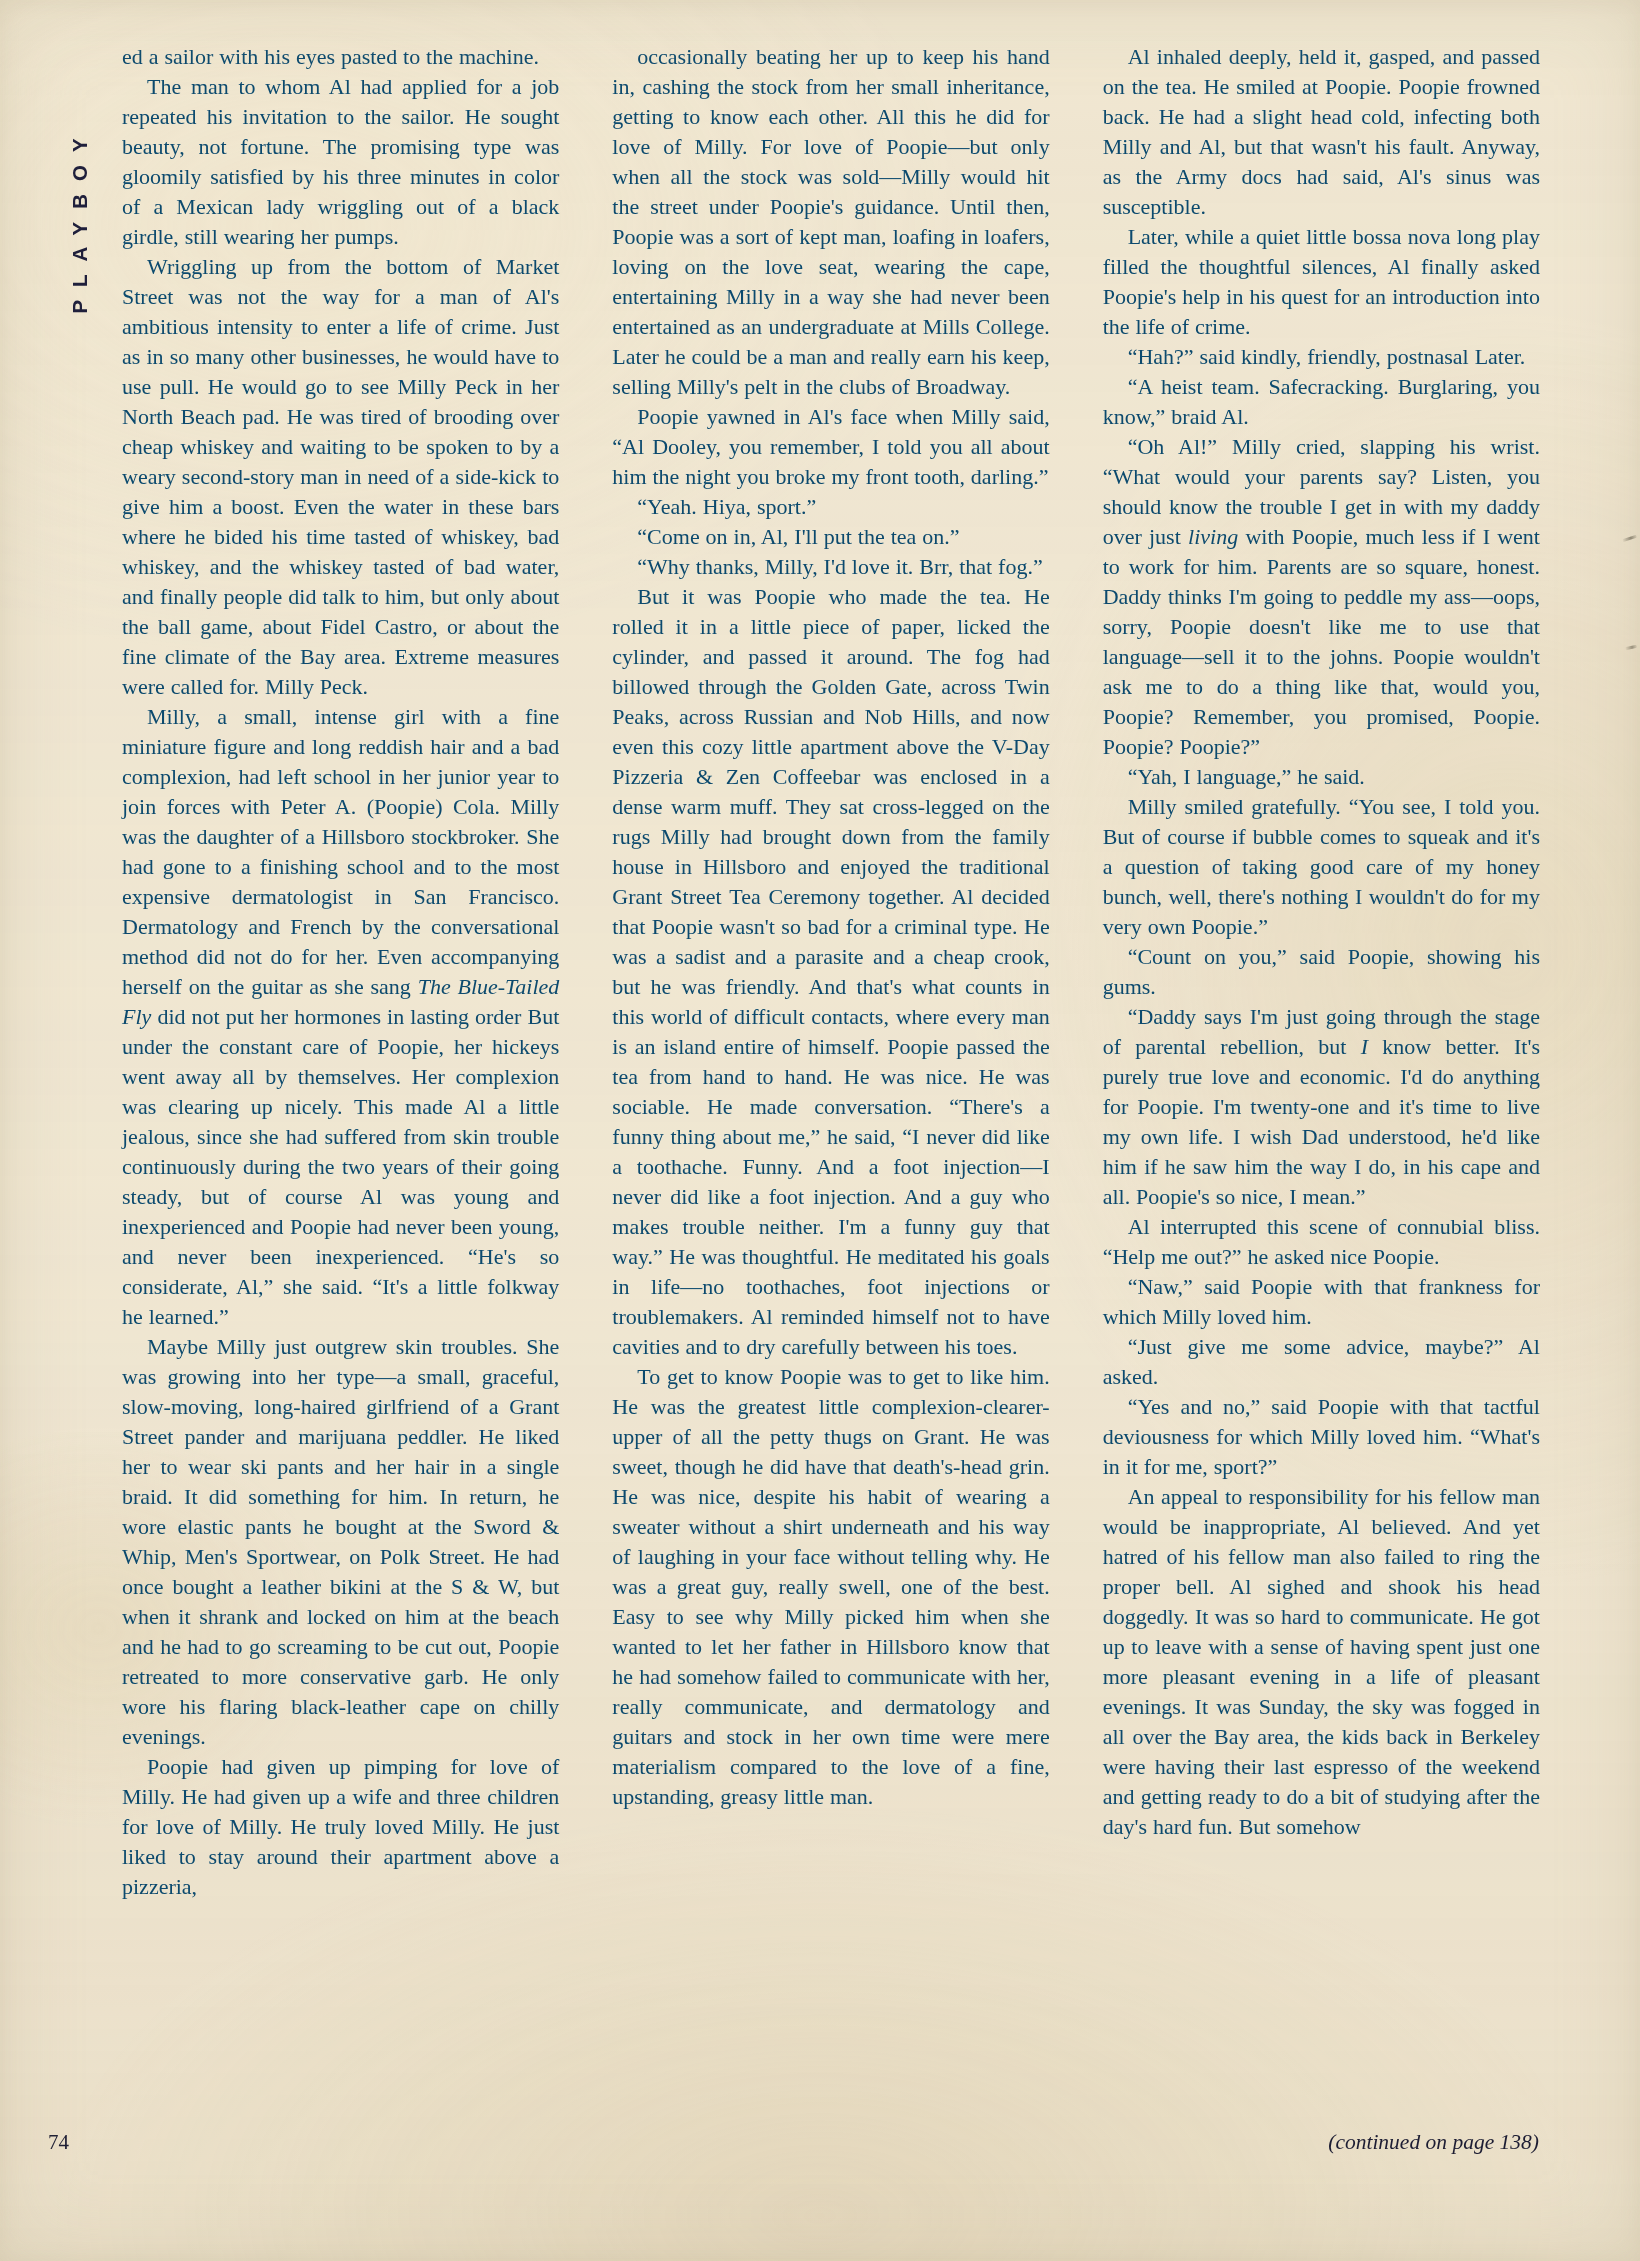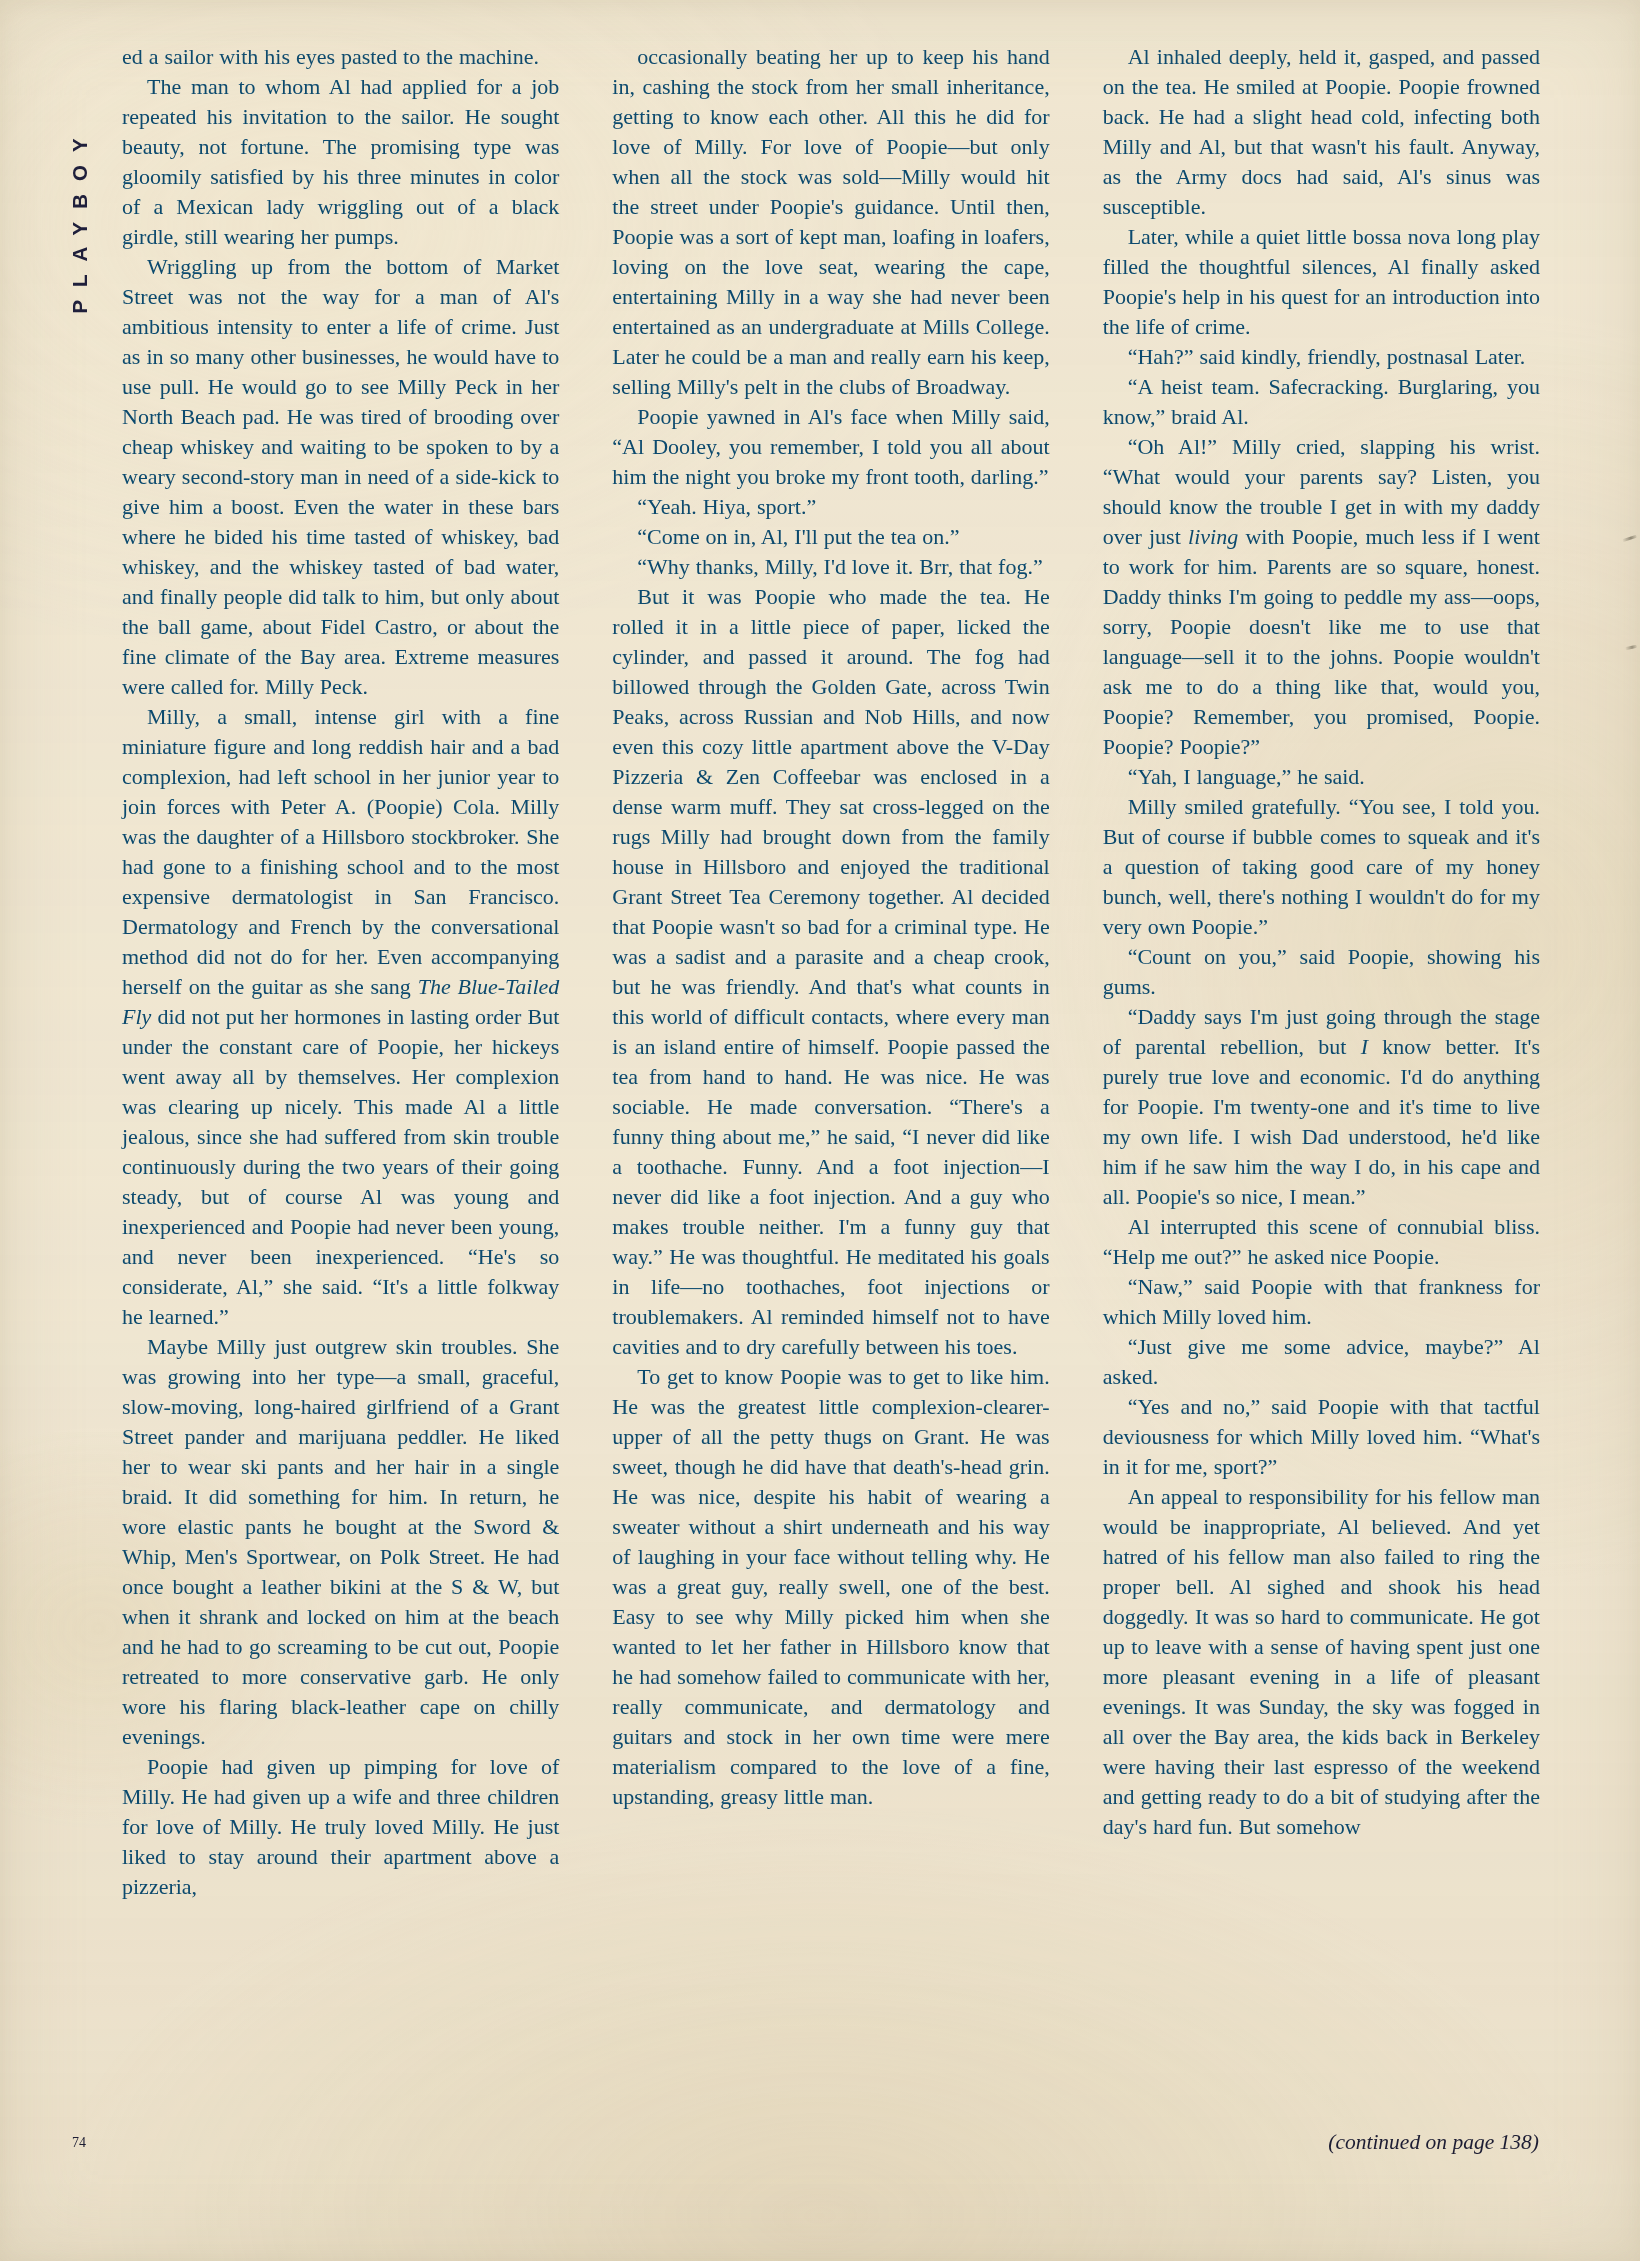--- a/index.html
+++ b/index.html
@@ -93,23 +93,23 @@
     text-indent: 25px;
     hyphens: none;
     word-spacing: 0.02em;
   }
   .column p.noindent { text-indent: 0; }
   .column p i, .column p em { font-style: italic; }
 
   
   #page-number {
     position: absolute;
-    left: 72px;
+    left: 48px;
     top: 2129px;
-    font-size: 14px;
+    font-size: 21px;
     line-height: 27px;
     color: #1d1d33;
     font-family: "Liberation Serif", "DejaVu Serif", serif;
   }
   #continued {
     position: absolute;
     right: 101px;
     top: 2129px;
     font-size: 21.5px;
     line-height: 27px;

